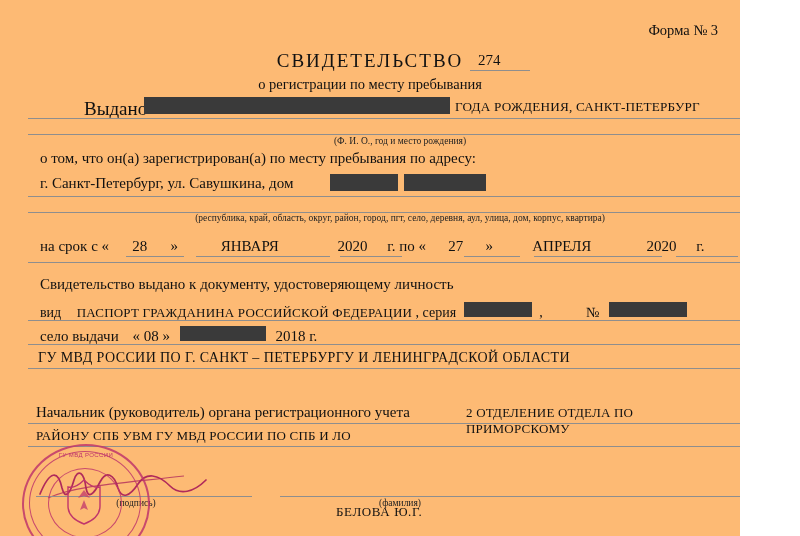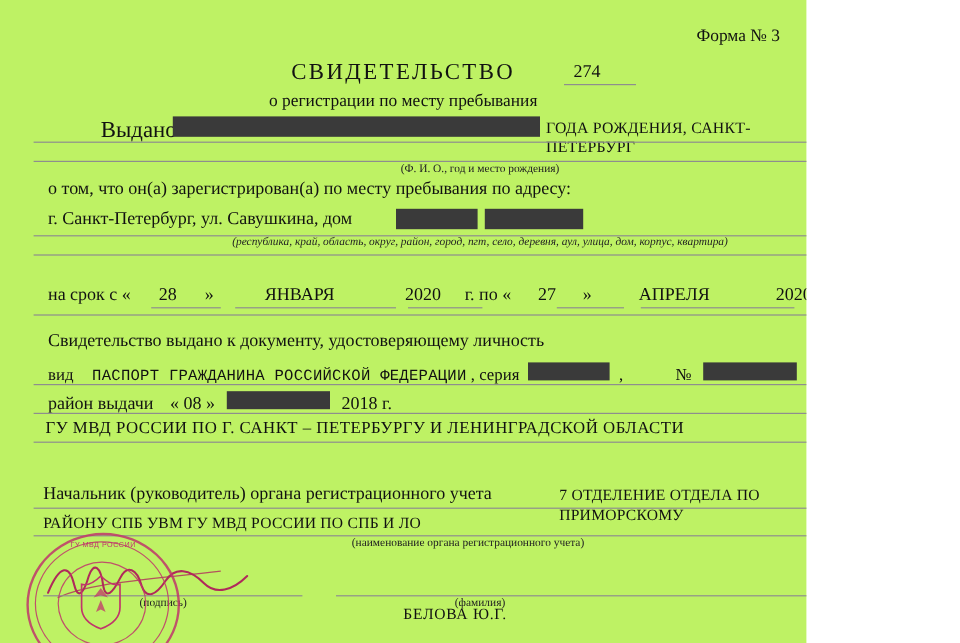--- a/index.html
+++ b/index.html
@@ -6,23 +6,23 @@
     margin: 0;
     padding: 0;
     background: #ffffff;
   }
   body {
     font-family: "Liberation Serif", serif;
     color: #111111;
   }
   .page {
     position: relative;
-    width: 672px;
+    width: 740px;
     height: 536px;
-    background: #bef264;
+    background: #fdba74;
     overflow: hidden;
   }
   
   .abs { position: absolute; }
   .line {
     position: absolute;
     height: 1px;
     background: #8e8e8e;
   }
   .caption {
@@ -108,21 +108,21 @@
   }
   #address-redact-2 {
     left: 404px;
     top: 174px;
     width: 82px;
     height: 17px;
     background: #3a3a3a;
   }
   #addr-line-1 { left: 28px; top: 196px; width: 744px; }
   #addr-line-2 { left: 28px; top: 212px; width: 744px; }
-  #addr-caption { left: 140px; top: 197px; width: 520px; font-style: italic; }
+  #addr-caption { left: 140px; top: 213px; width: 520px; }
 
   
   #term-row {
     left: 40px;
     top: 238px;
     font-size: 15px;
     white-space: nowrap;
   }
   #term-row .v { display: inline-block; text-align: center; }
   #term-line-from-day  { left: 126px; top: 256px; width: 58px; }
@@ -142,21 +142,20 @@
   }
   #kind-row {
     left: 40px;
     top: 302px;
     font-size: 14px;
     white-space: nowrap;
   }
   #kind-value {
     font-size: 13px;
     letter-spacing: 0.2px;
-    font-family: Liberation Mono, monospace;
   }
   #series-redact {
     display: inline-block;
     width: 68px; height: 15px;
     background: #3a3a3a;
     margin: 0 4px;
   }
   #number-redact {
     display: inline-block;
     width: 78px; height: 15px;
@@ -308,39 +307,38 @@
     <span id="kind-value" style="margin-left:12px">ПАСПОРТ ГРАЖДАНИНА РОССИЙСКОЙ ФЕДЕРАЦИИ</span>
     <span>, серия</span>
     <span id="series-redact"></span>
     <span>,</span>
     <span style="margin-left:40px">№</span>
     <span id="number-redact"></span>
   </div>
   <div class="line" id="kind-line"></div>
 
   <div class="abs" id="issue-date-row">
-    <span>район выдачи</span>
+    <span>село выдачи</span>
     <span style="margin-left:10px">«</span>
     <span class="v" style="width:46px">08</span>
     <span>»</span>
     <span id="issue-month-redact"></span>
     <span class="v" style="width:86px">2018</span>
     <span>г.</span>
   </div>
   <div class="line" id="issue-date-line"></div>
 
   <div class="abs" id="authority-line-text">ГУ  МВД  РОССИИ  ПО  Г. САНКТ – ПЕТЕРБУРГУ  И  ЛЕНИНГРАДСКОЙ ОБЛАСТИ</div>
   <div class="line" id="authority-line"></div>
 
   <div class="abs" id="chief-row">Начальник (руководитель) органа регистрационного учета</div>
-  <div class="abs" id="chief-org-1">7 ОТДЕЛЕНИЕ ОТДЕЛА  ПО ПРИМОРСКОМУ</div>
+  <div class="abs" id="chief-org-1">2 ОТДЕЛЕНИЕ ОТДЕЛА  ПО ПРИМОРСКОМУ</div>
   <div class="line" id="chief-line-1"></div>
   <div class="abs" id="chief-org-2">РАЙОНУ СПБ УВМ  ГУ  МВД РОССИИ  ПО СПБ  И  ЛО</div>
   <div class="line" id="chief-line-2"></div>
-  <div class="abs caption" id="chief-caption">(наименование органа регистрационного учета)</div>
 
   <svg id="signature-mark" class="abs" viewBox="0 0 180 40">
     <path d="M6 30 C16 6, 24 6, 28 24 C31 36, 36 30, 40 16 C44 4, 50 8, 52 24
              C54 36, 60 30, 66 18 C72 6, 80 10, 84 24 C88 36, 96 32, 104 20
              C112 8, 124 10, 136 22 C146 32, 160 28, 172 16" fill="none" stroke="#b02a5b" stroke-width="1.7" stroke-linecap="round"></path>
     <path d="M14 34 C40 22, 80 20, 150 12" fill="none" stroke="#b02a5b" stroke-width="1.1" opacity=".8"></path>
   </svg>
 
   <div class="line" id="sign-line-left"></div>
   <div class="abs caption" id="sign-caption-left">(подпись)</div>

